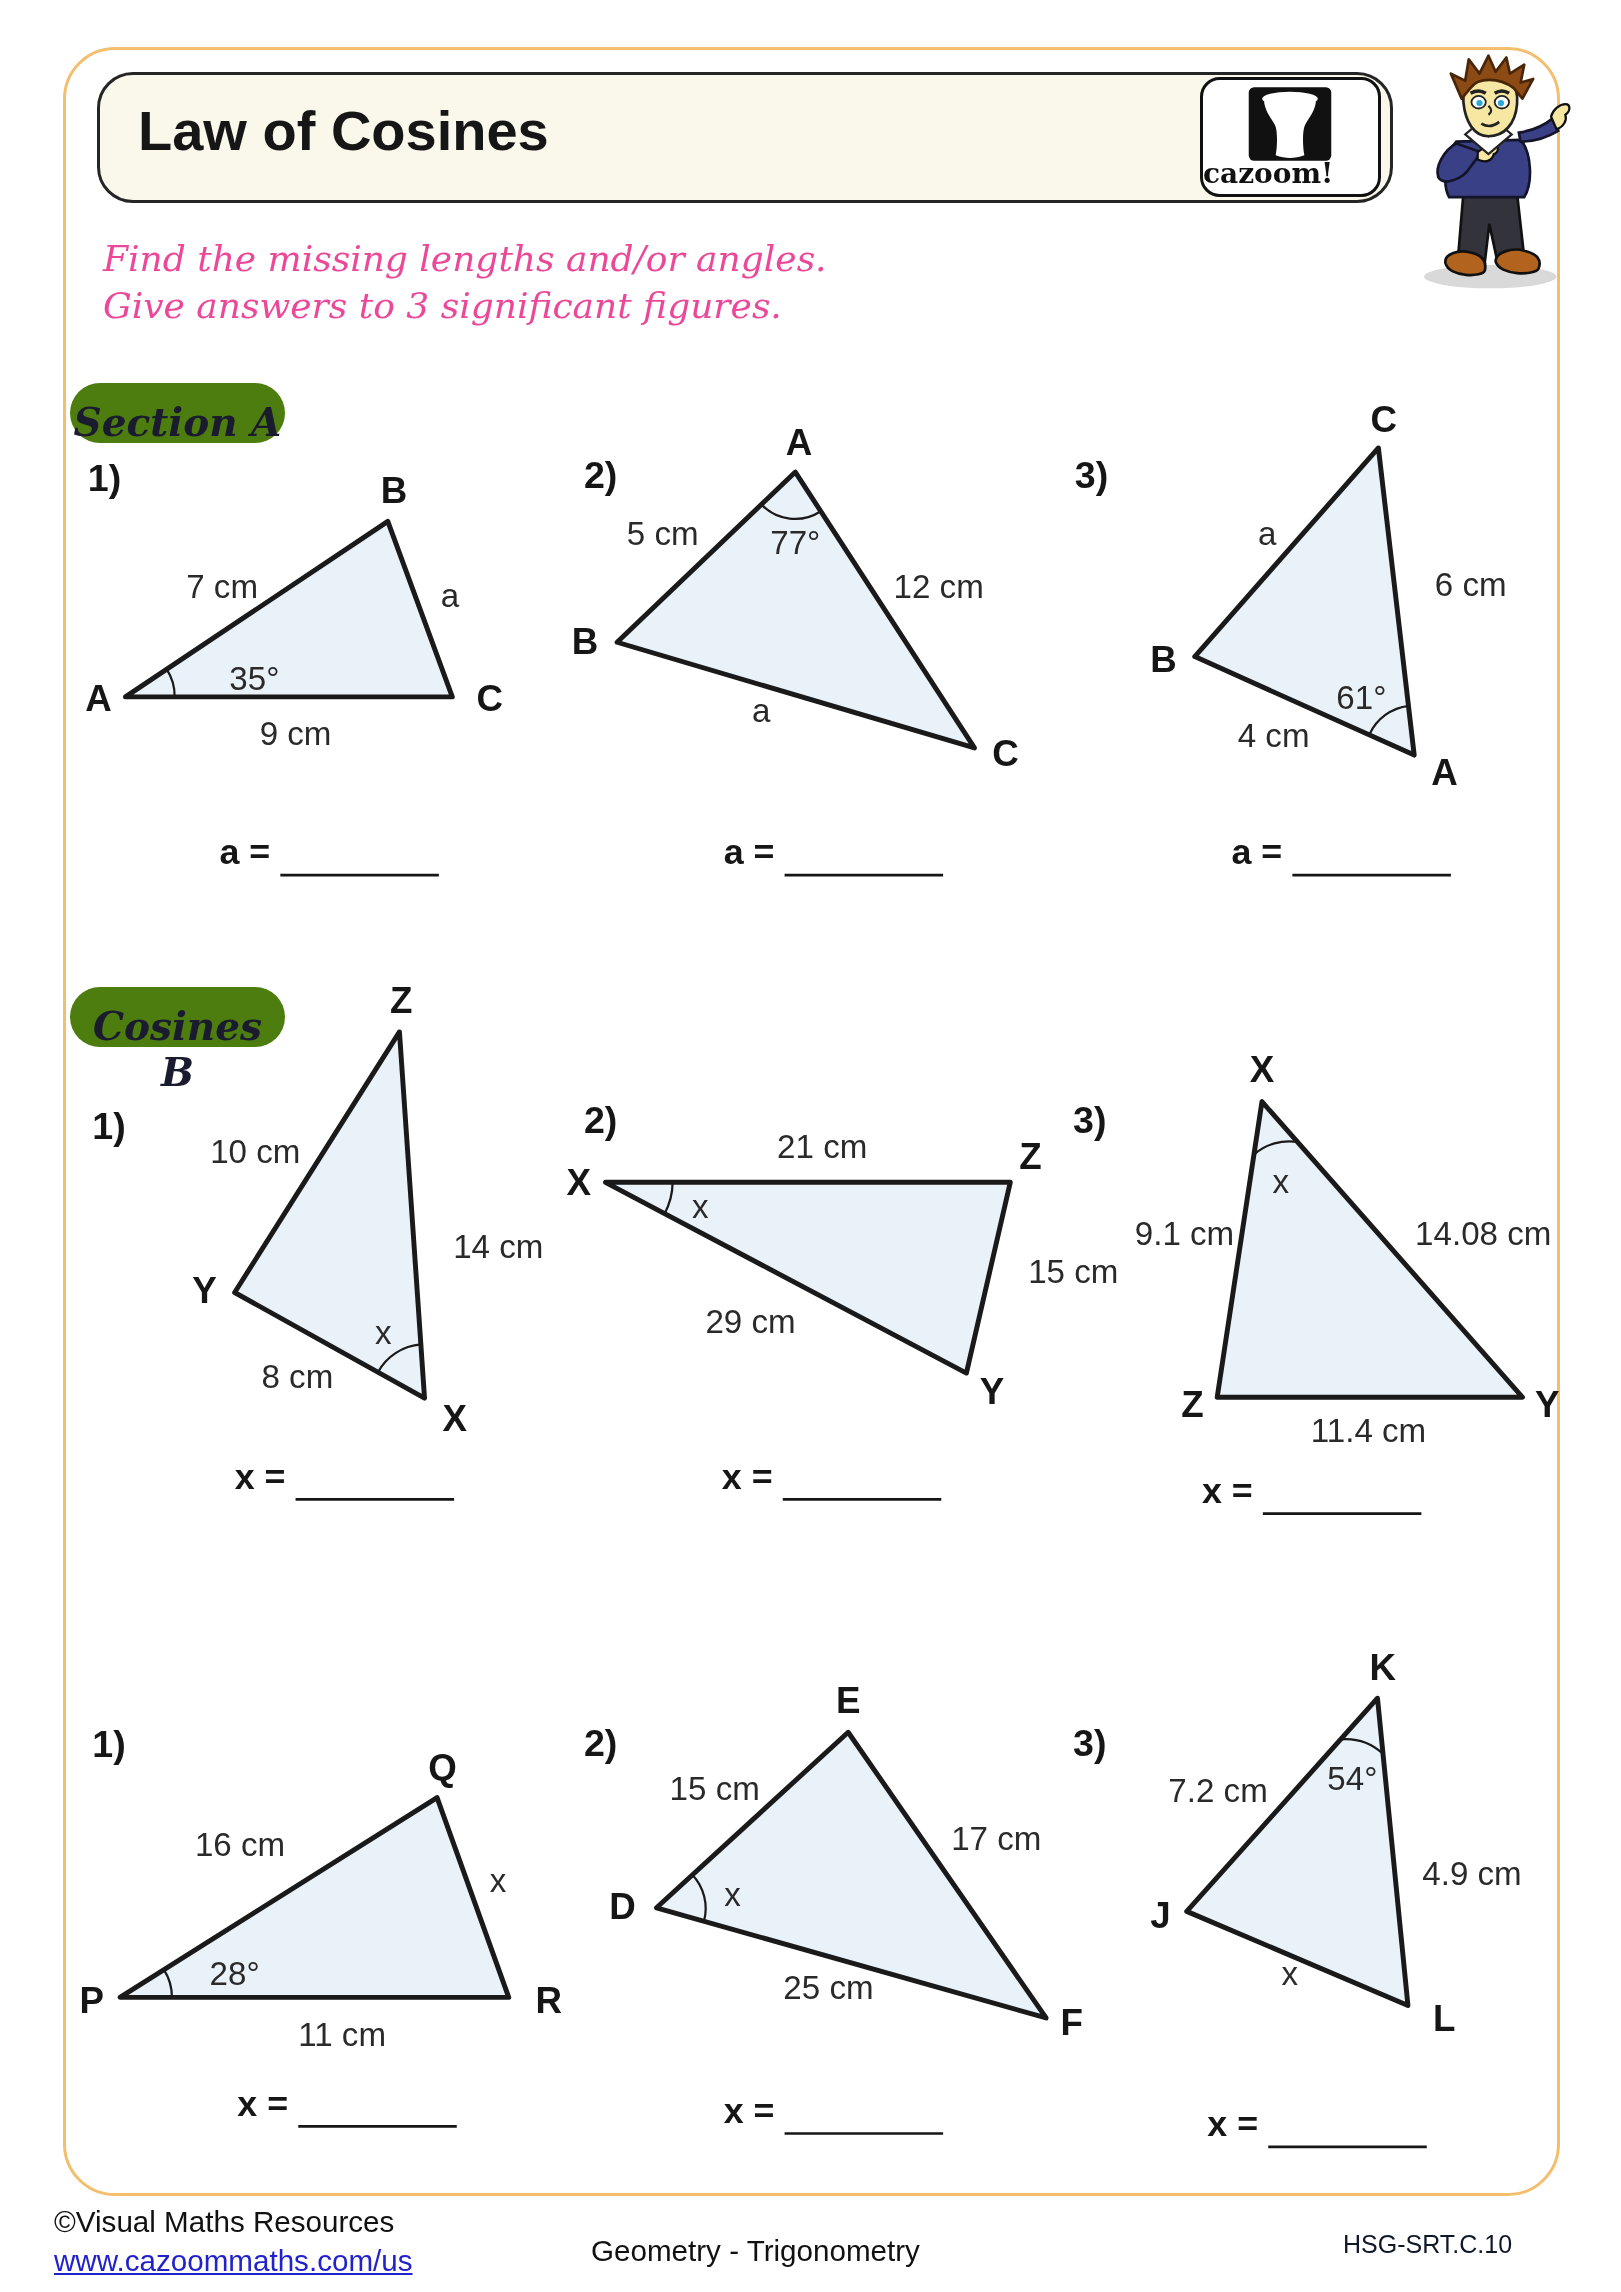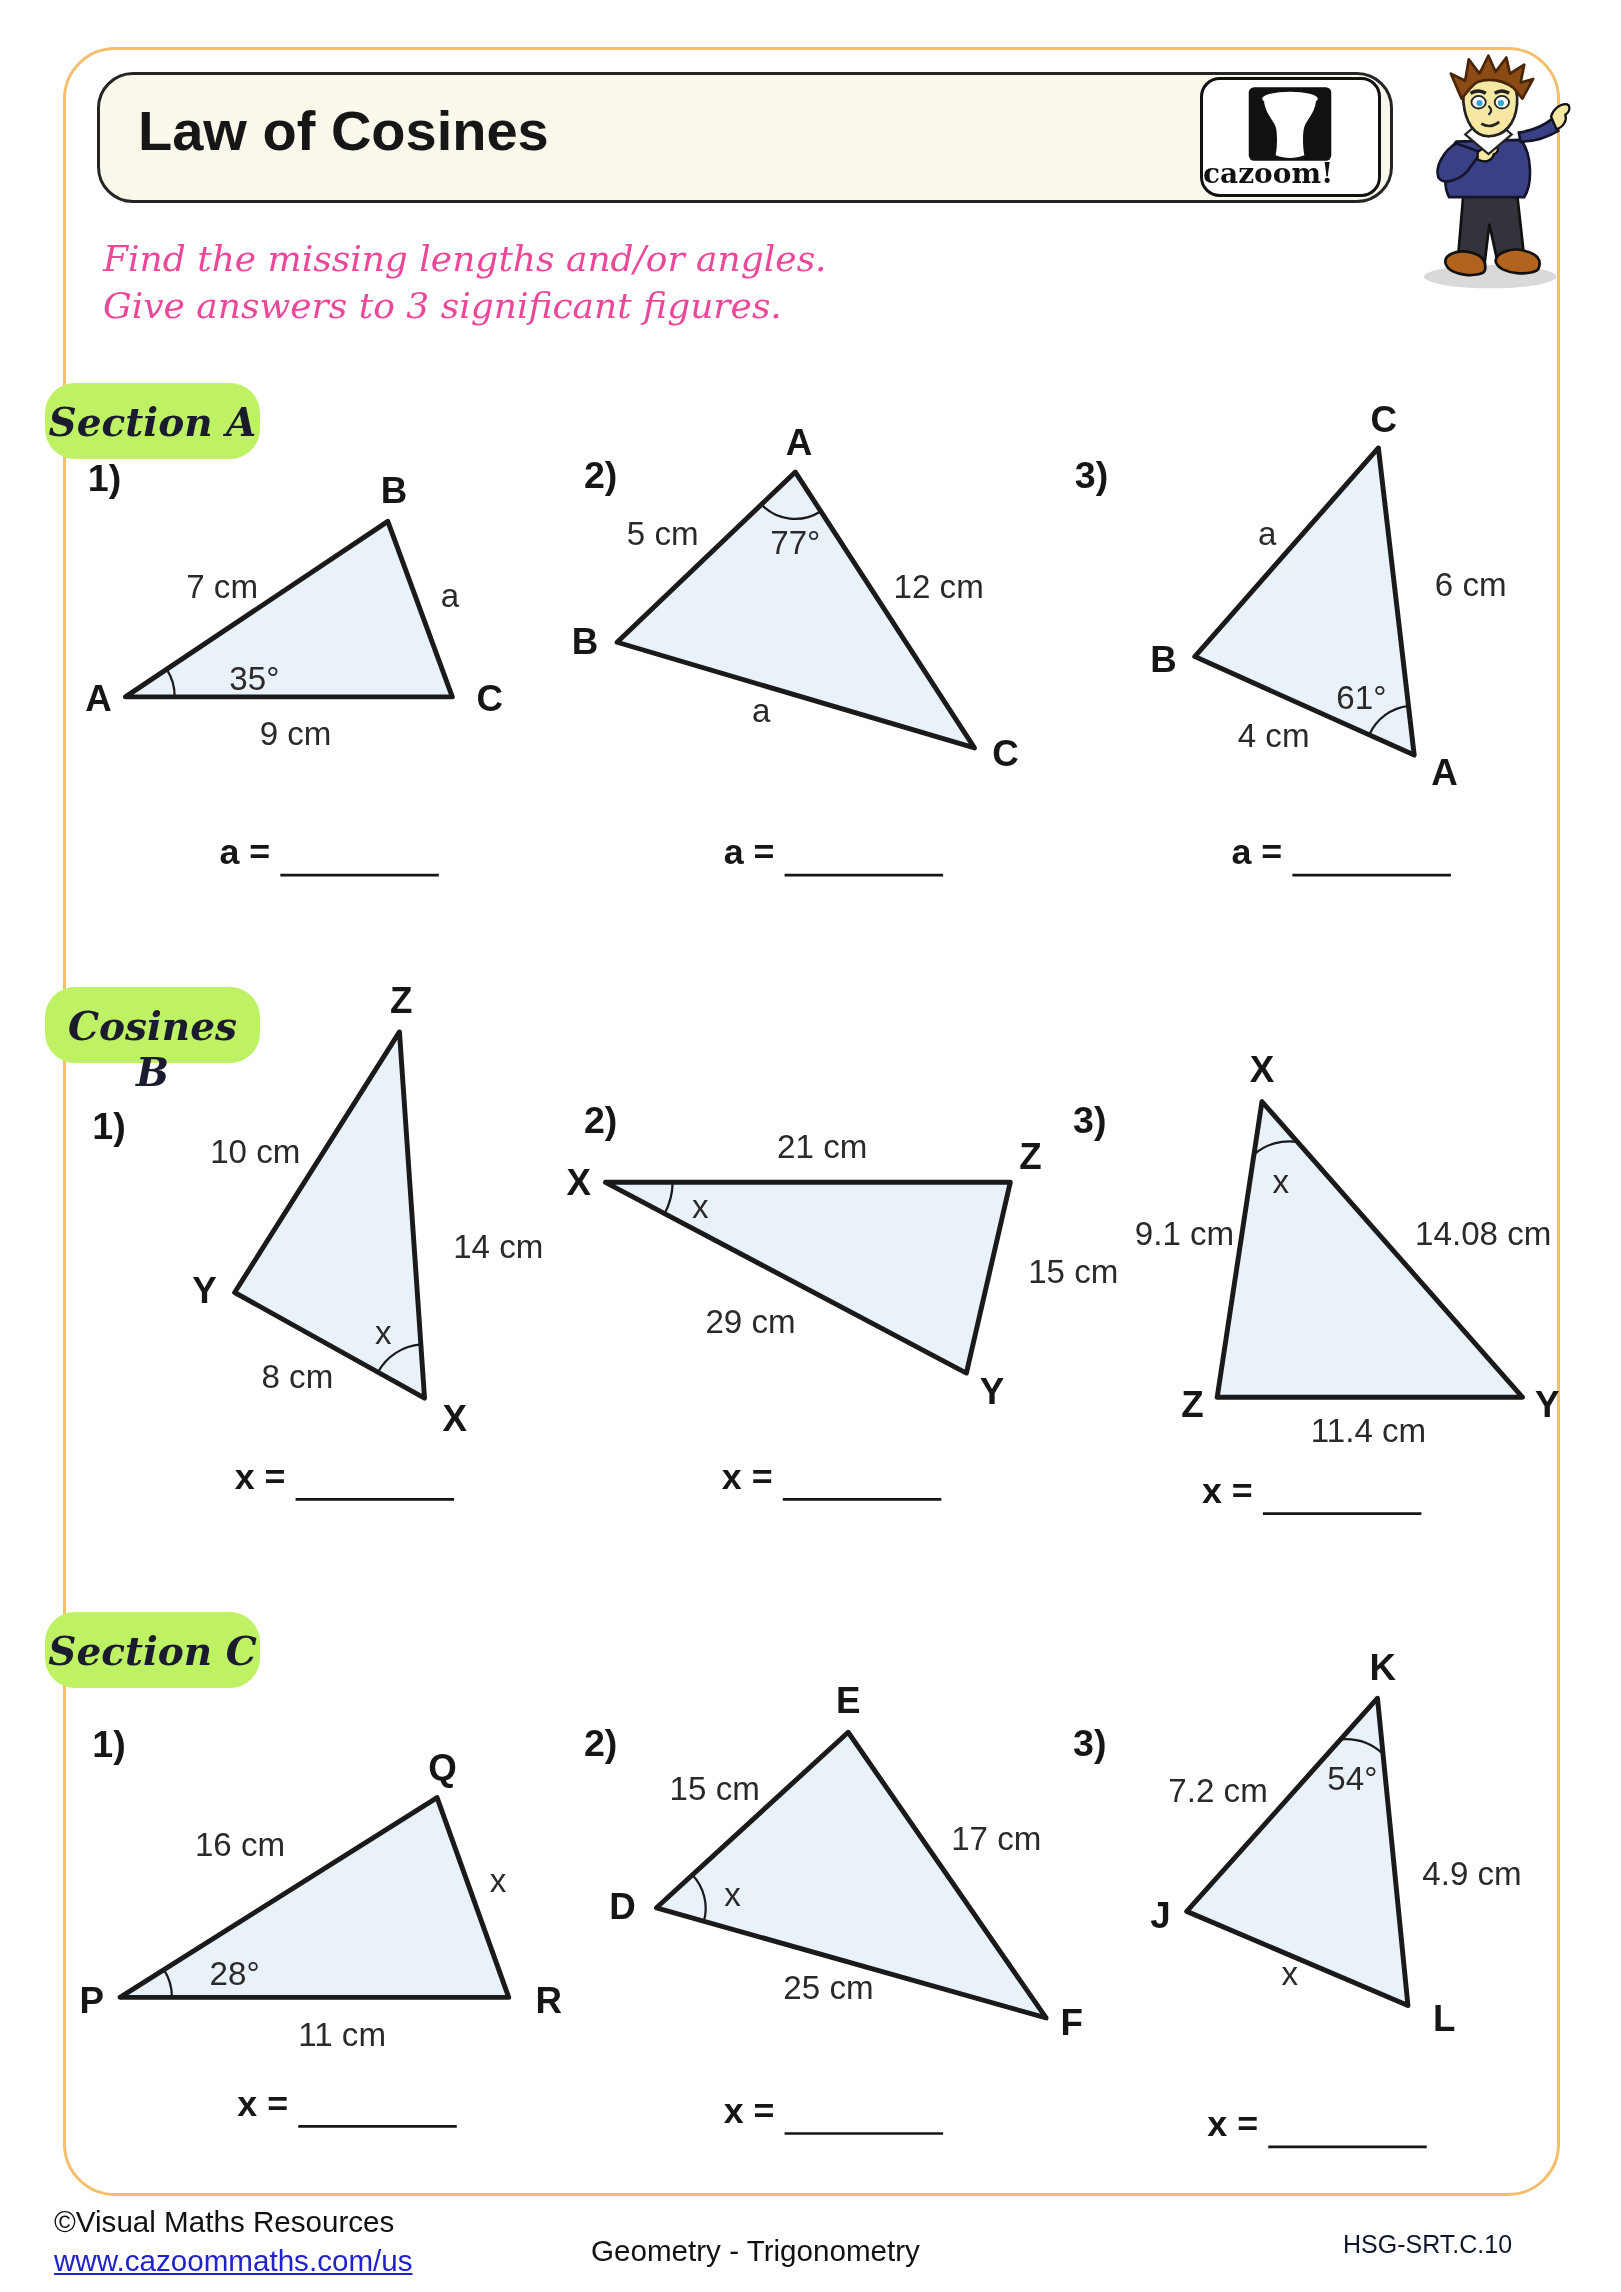--- a/index.html
+++ b/index.html
@@ -11,21 +11,21 @@
         background:#FAF7EB;border:3.6px solid #252525;border-radius:36px;box-sizing:border-box;}
   .title-text{position:absolute;left:38px;top:23px;font-size:56px;font-weight:bold;
         letter-spacing:0px;color:#161616;}
   .logo-box{position:absolute;right:9px;top:1.8px;width:181px;height:120px;background:#ffffff;
         border:3.6px solid #111;border-radius:19.7px;box-sizing:border-box;}
   .logo-brand{position:absolute;left:0;right:0;bottom:3.6px;text-align:left;
         font-family:"DejaVu Serif",serif;font-weight:bold;font-size:28px;color:#111;}
   .mascot{position:absolute;left:1399px;top:52px;width:195px;height:240px;}
   .instructions{position:absolute;left:103px;top:235px;
         font-family:"DejaVu Serif",serif;font-style:italic;font-size:36px;color:#ec4899;line-height:47px;}
-  .badge{position:absolute;left:45px;width:215px;height:76px;background:#bef264;border-radius:30px;}
+  .badge{position:absolute;left:70px;width:215px;height:60px;background:#4d7c0f;border-radius:30px;}
   .badge span{position:absolute;left:0;right:0;top:16px;text-align:center;
         font-family:"DejaVu Serif",serif;font-style:italic;font-weight:bold;font-size:39px;color:#1b1b2f;}
   .geom{position:absolute;left:0;top:0;width:1622px;height:2293px;}
   .footer-copy{position:absolute;left:54px;top:2205px;font-size:29.6px;color:#111;}
   .footer-url{position:absolute;left:54px;top:2244px;font-size:29.6px;color:#2222CC;text-decoration:underline;}
   .footer-center{position:absolute;left:591px;top:2234px;font-size:29.6px;color:#111;}
   .footer-right{position:absolute;left:1343px;top:2230px;font-size:25px;color:#0f172a;}
   text{font-family:"Liberation Sans",sans-serif;}
   .tri{fill:#E9F1F9;stroke:#1A1A1A;stroke-width:5.5;stroke-linejoin:round;}
   .arc{fill:none;stroke:#1a1a1a;stroke-width:2.5;}
@@ -81,23 +81,20 @@
     <div>Find the missing lengths and/or angles.</div>
     <div>Give answers to 3 significant figures.</div>
   </div>
 
   <div class="badge" style="top:383px;">
     <span>Section A</span>
     </div>
   <div class="badge" style="top:987px;">
     <span>Cosines B</span>
     </div>
-  <div class="badge" style="top:1612px;">
-    <span>Section C</span>
-    </div>
 
   <svg class="geom" viewBox="0 0 1811 2560">
 
     <g>
       <text class="num" x="98" y="548">1)</text>
       <polygon class="tri" points="140,778 433,582 505,778"></polygon>
       <path class="arc" d="M 186 747 A 55 55 0 0 1 195 778"></path>
       <text class="slabel" x="248" y="668" text-anchor="middle">7 cm</text>
       <text class="slabel" x="492" y="678">a</text>
       <text class="slabel" x="330" y="832" text-anchor="middle">9 cm</text>

